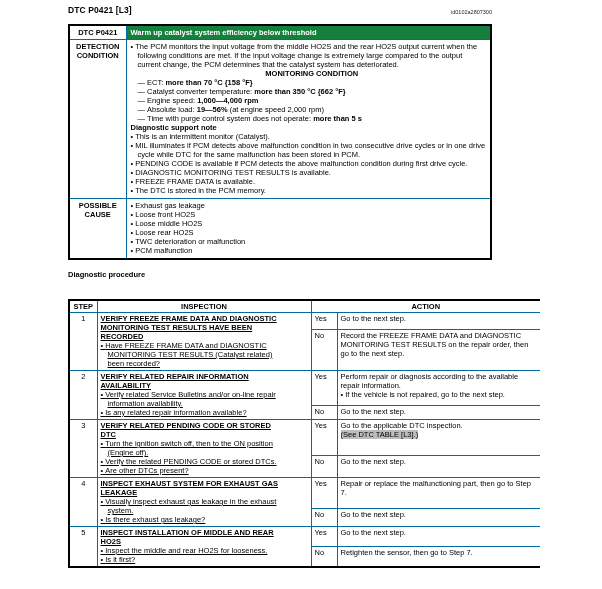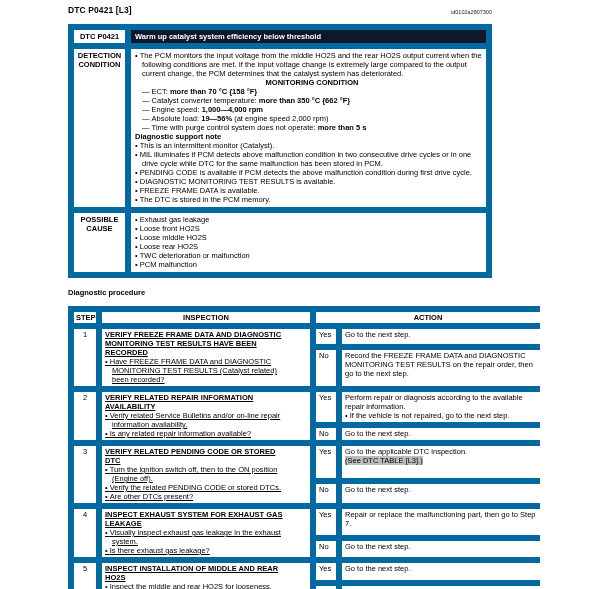--- a/index.html
+++ b/index.html
@@ -5,37 +5,37 @@
   * { margin:0; padding:0; box-sizing:border-box; }
   html,body { background:#ffffff; }
   body { width:602px; height:589px; font-family:"Liberation Sans", sans-serif; color:#000; }
   .page { width:540px; height:589px; padding:5px 48px 0 68px; background:#fff; overflow:hidden; }
 
   .page-head { display:flex; justify-content:space-between; align-items:flex-end; margin-bottom:9px; }
   .page-title { font-size:8.5px; font-weight:bold; letter-spacing:0.1px; }
   .doc-id { font-size:5.5px; color:#222; }
 
   table.tbl { width:100%; border-collapse:collapse; table-layout:fixed; font-size:7.5px; line-height:9px; border:2px solid #000; }
-  .tbl td, .tbl th { border:6px solid #0369a1; vertical-align:top; }
+  .tbl td, .tbl th { border:1px solid #0369a1; vertical-align:top; }
 
   
   .c-label { width:57px; }
   .label-cell { vertical-align:middle; text-align:center; font-weight:bold; padding:2px 1px; }
-  .desc-cell { background:#0f172a; color:#fff; font-weight:bold; padding:2px 4px; vertical-align:middle; }
+  .desc-cell { background:#15803d; color:#fff; font-weight:bold; padding:2px 4px; vertical-align:middle; }
   .content-cell { padding:2px 4px 3px 4px; }
 
   .bullet { padding-left:7px; text-indent:-7px; }
   .bullet::before { content:"\2022\00a0"; }
   .sub-head { font-weight:bold; }
   .ind { margin-left:7px;text-align:center; }
   .dash { margin-left:7px; }
   .dash::before { content:"\2014\00a0"; }
 
   
-  .proc-title { font-weight:bold; font-size:7.5px; margin:10px 0 9px 0; }
+  .proc-title { font-weight:bold; font-size:7.5px; margin:10px 0 20px 0; }
   .c-step { width:28px; } .c-insp { width:214px; } .c-yn { width:26px; } .c-act { width:204px; }
   .proc-tbl th { font-weight:bold; vertical-align:middle; padding:1px 2px; }
   .step-cell { text-align:center; padding:1px 2px; }
   .insp-cell { padding:1px 3px 2px 3px;text-decoration:underline; }
   .insp-inner { max-width:180px; }
   .insp-title { font-weight:bold; }
   .yn-cell { padding:1px 3px; }
   .act-cell { padding:1px 3px 2px 3px; }
   .hl { background:#bdbdbd; }
 </style>

